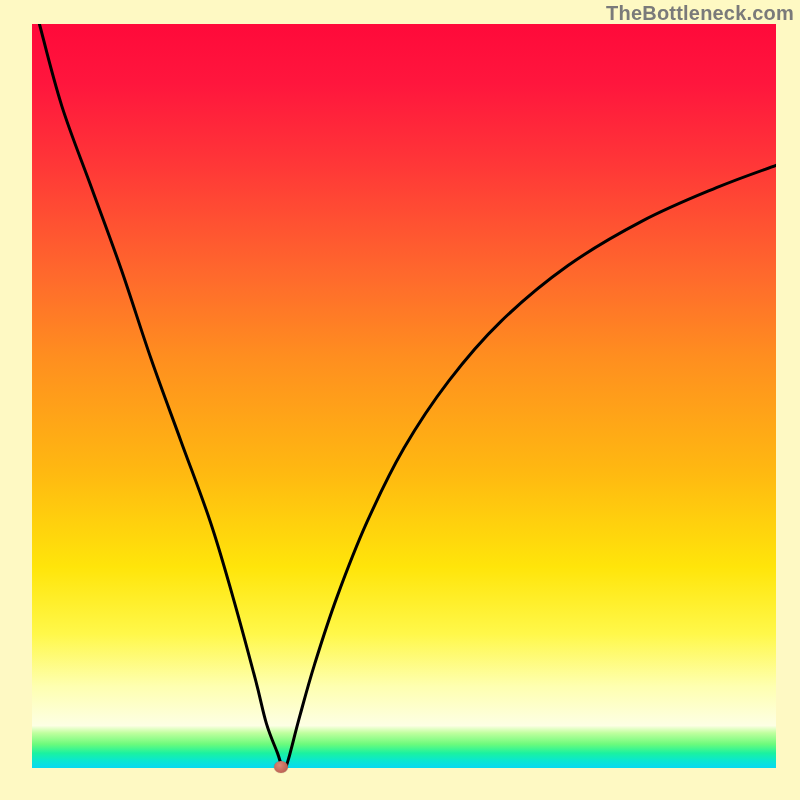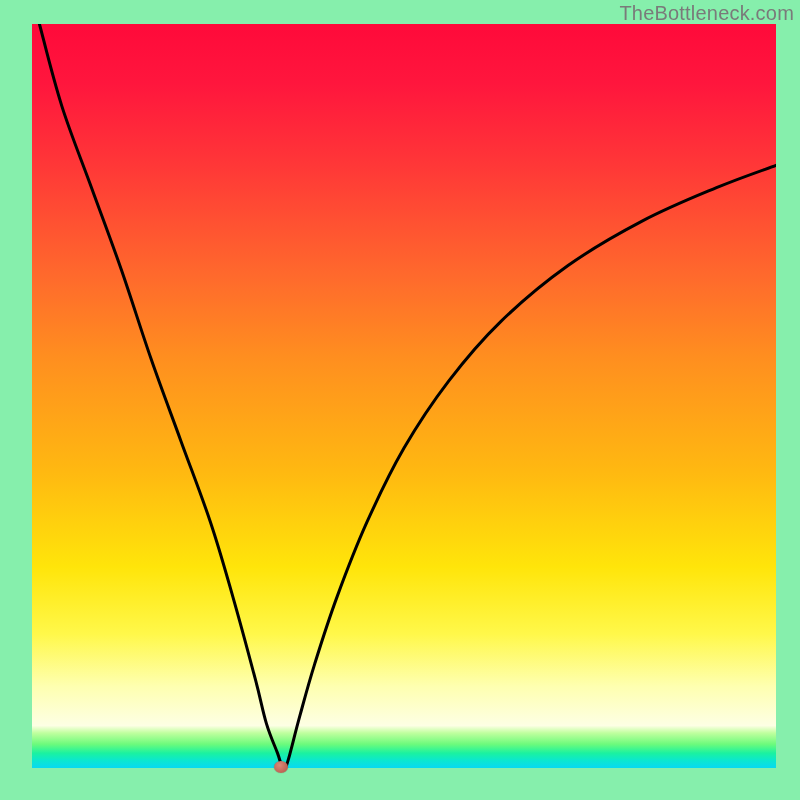--- a/index.html
+++ b/index.html
@@ -6,21 +6,22 @@
     margin: 0;
     padding: 0;
     width: 800px;
     height: 800px;
     background: #000;
   }
   .canvas {
     position: relative;
     width: 800px;
     height: 800px;
-    background: #86efac;
+    background: #fef9c3;
+    font-weight: bold;
   }
   .plot-area {
     position: absolute;
     left: 32px;
     top: 24px;
     width: 744px;
     height: 744px;
     
     background: linear-gradient(
       to bottom,

